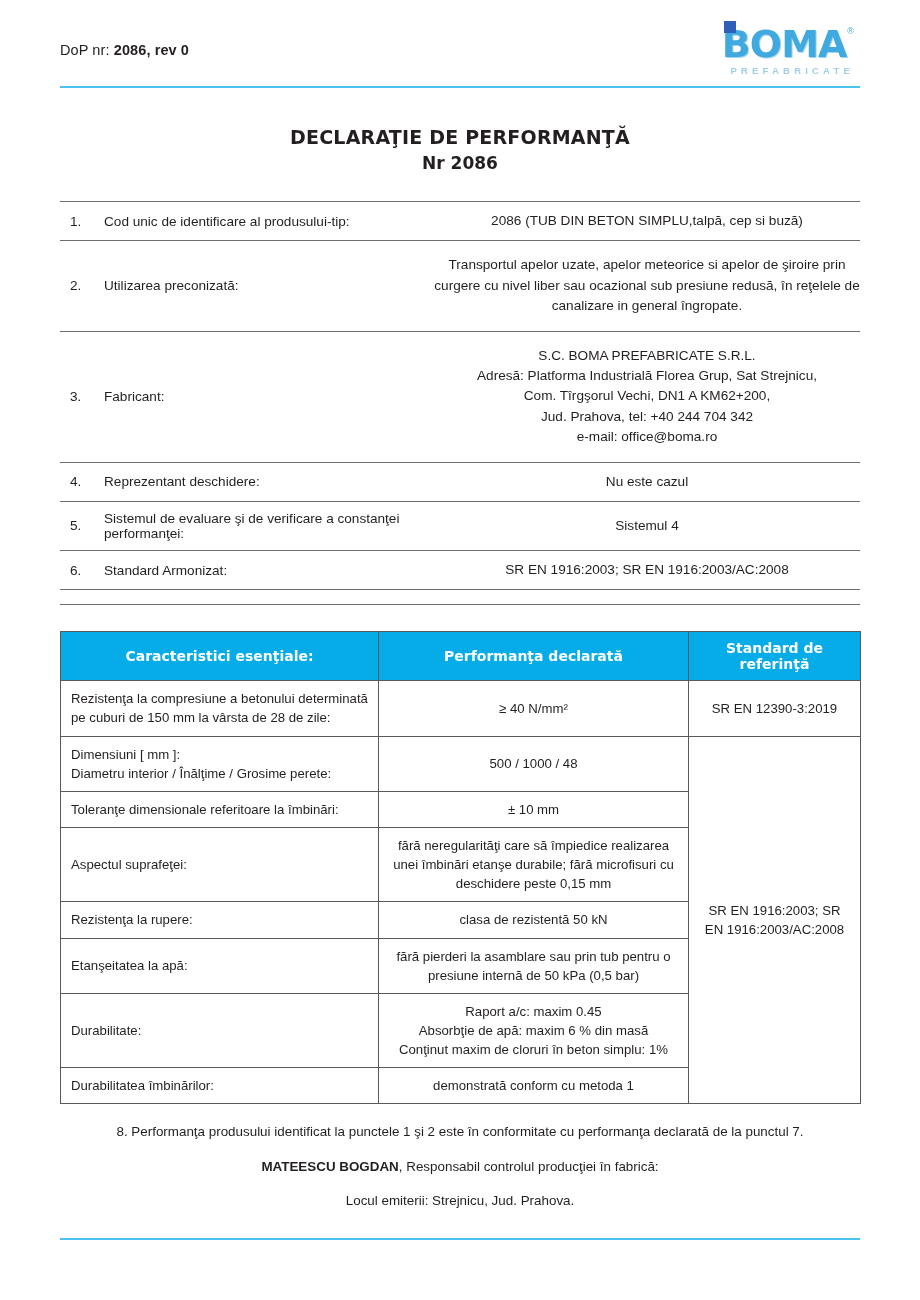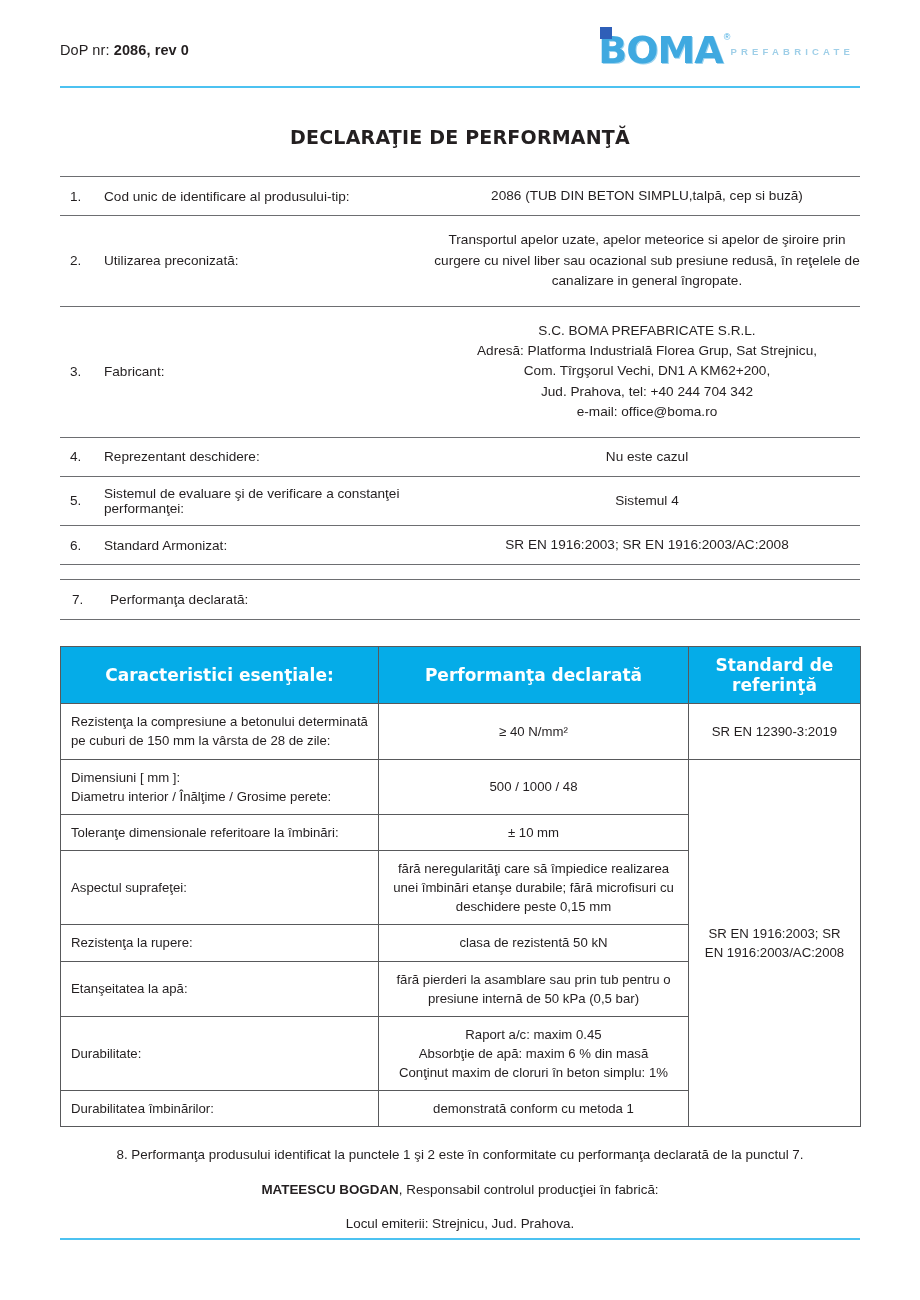--- a/index.html
+++ b/index.html
@@ -33,22 +33,22 @@
   }
   .dop-nr {
     font-size: 14.5px;
     letter-spacing: .1px;
     white-space: nowrap;
   }
   .dop-nr b { font-weight: bold; }
 
   .logo-wrap {
     display: flex;
-    flex-direction: row;
-    align-items: center;
+    flex-direction: column;
+    align-items: flex-end;
     padding-right: 6px;
   }
   .logo-main {
     position: relative;
     display: flex;
     align-items: flex-start;
     line-height: 1;
   }
   .logo-sq {
     width: 12px; height: 12px;
@@ -143,21 +143,21 @@
     width: 100%;
     border-collapse: collapse;
     margin-top: 26px;
     font-size: 13.2px;
     table-layout: fixed;
   }
   .perf th {
     background: #05ace8;
     color: #ffffff;
     font-weight: bold;
-    font-size: 17px;
+    font-size: 14px;
     padding: 8px 20px;
     border: 1.4px solid #58595b;
     text-align: center;
     font-family: "DejaVu Sans", sans-serif;
   }
   .perf td {
     border: 1.4px solid #58595b;
     padding: 8px 10px;
     vertical-align: middle;
     line-height: 1.45;
@@ -204,20 +204,21 @@
         <span class="logo-sq"></span>
         <span class="logo-text">BOMA</span>
         <span class="logo-reg">®</span>
       </div>
       <div class="logo-sub">PREFABRICATE</div>
     </div>
   </div>
   <div class="rule-cyan"></div>
 
   <div class="doc-title">DECLARAŢIE DE PERFORMANŢĂ</div>
+  <div class="doc-subtitle">Nr 2086</div>
 
   <table class="info-table">
     <tbody>
       <tr class="first">
         <td class="cell-num">1.</td>
         <td class="cell-label">Cod unic de identificare al produsului-tip:</td>
         <td class="cell-value">2086 (TUB DIN BETON SIMPLU,talpă, cep si buză)</td>
       </tr>
       <tr class="row-tall">
         <td class="cell-num">2.</td>
@@ -243,23 +244,20 @@
         <td class="cell-num">6.</td>
         <td class="cell-label">Standard Armonizat:</td>
         <td class="cell-value">SR EN 1916:2003; SR EN 1916:2003/AC:2008</td>
       </tr>
       <tr class="spacer-row">
         <td colspan="3"></td>
       </tr>
     </tbody>
   </table>
 
-  <div class="item7">
-    <span class="n">7.</span><span>Performanţa declarată:</span>
-  </div>
 
   <table class="perf">
     <colgroup>
         <col class="c1">
         <col class="c2">
         <col class="c3">
       </colgroup>
     <thead>
       <tr>
         <th>Caracteristici esenţiale:</th>

